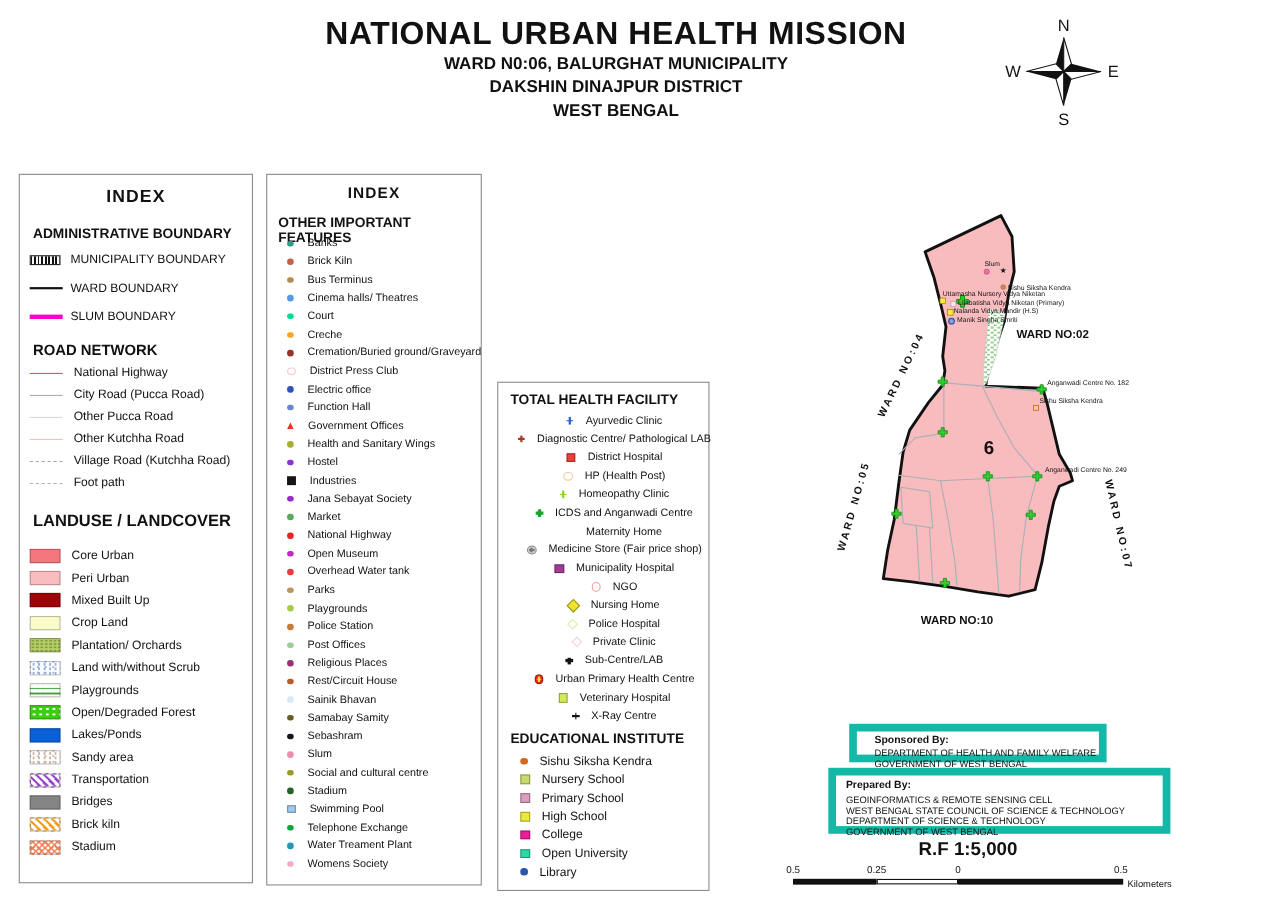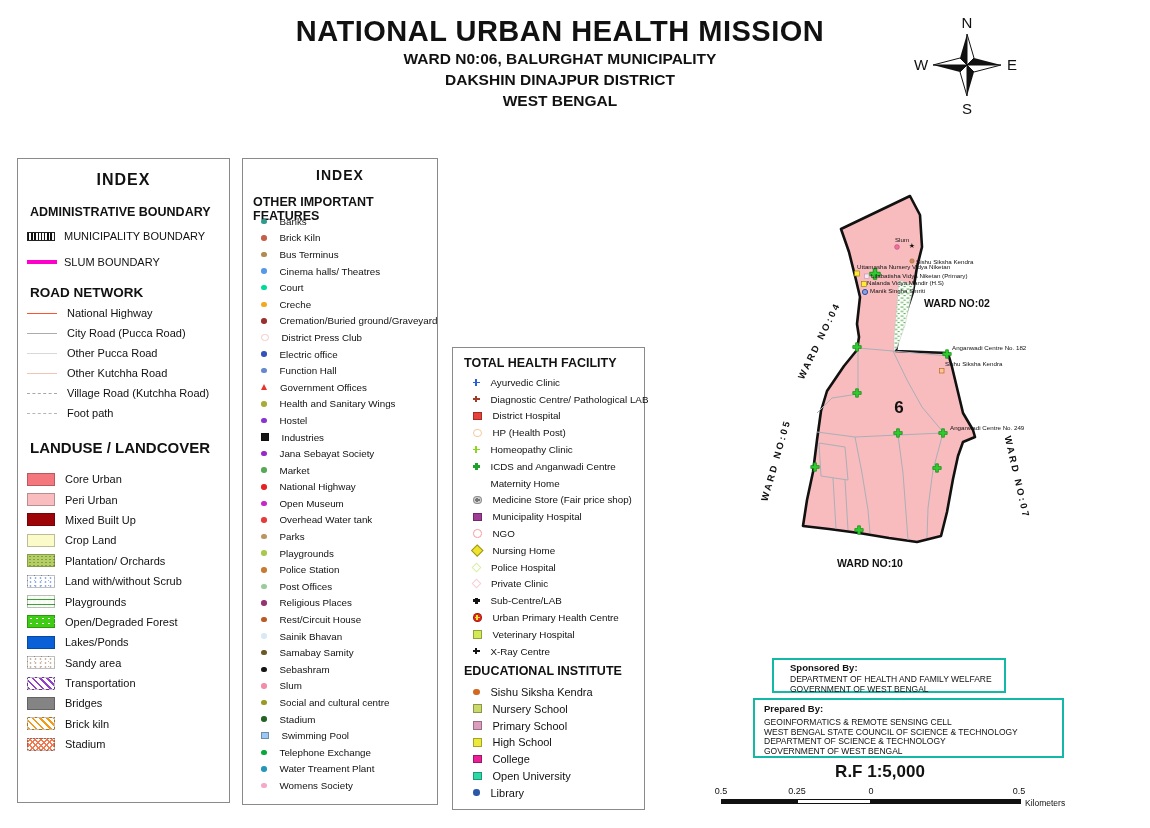--- a/index.html
+++ b/index.html
@@ -40,21 +40,21 @@
   .lu{width:28px;height:13px;margin:0 10px 0 9px;border:0.5px solid rgba(0,0,0,.25);flex:0 0 auto;box-sizing:border-box;}
   .solid{background:var(--c);}
   .plantation{background:var(--c);background-image:radial-gradient(rgba(90,120,20,.55) 1px,transparent 1.1px);background-size:4px 3px;}
   .speckle{background:#fff;background-image:radial-gradient(var(--c) 1.1px,transparent 1.2px),radial-gradient(var(--c) .9px,transparent 1px);background-size:5px 4px,7px 5px;background-position:0 0,3px 2px;}
   .scribble{background:#f6fcf0;background-image:repeating-linear-gradient(0deg,transparent 0 2px,var(--c) 2px 3px,transparent 3px 5px),repeating-linear-gradient(90deg,transparent 0 3px,rgba(255,255,255,.65) 3px 5px);}
   .forest{background:var(--c);background-image:radial-gradient(#fff 1.2px,transparent 1.3px);background-size:6px 5px;}
   .hatch{background:#fff;background-image:repeating-linear-gradient(45deg,var(--c) 0 2px,transparent 2px 5px);}
   .crosshatch{background:#fff;background-image:repeating-linear-gradient(45deg,var(--c) 0 1.4px,transparent 1.4px 4px),repeating-linear-gradient(-45deg,var(--c) 0 1.4px,transparent 1.4px 4px);}
   
   .p2row,.p3row{height:16.6px;}
-  .p3row{height:16.8px;}
+  .p3row{height:16.8px;justify-content:center;}
   .erow{height:16.8px;}
   .mk{width:5.5px;height:5.5px;position:relative;flex:0 0 auto;margin:0 13px 0 18px;}
   .panel3 .mk{width:6.5px;height:6.5px;margin:0 11px 0 20px;}
   .dot{border-radius:50%;background:var(--c);}
   .square{background:var(--c);border:0.5px solid rgba(0,0,0,.3);}
   .triangle{width:0 !important;height:0 !important;background:none;border:none !important;border-left:3.5px solid transparent !important;border-right:3.5px solid transparent !important;border-bottom:6.5px solid var(--c) !important;}
   .plus::before{content:"";position:absolute;left:calc(50% - .8px);top:0;width:1.6px;height:100%;background:var(--c);}
   .plus::after{content:"";position:absolute;top:calc(50% - .8px);left:0;height:1.6px;width:100%;background:var(--c);}
   .cross::before{content:"";position:absolute;left:calc(50% - 1.3px);top:0;width:2.6px;height:100%;background:var(--c);}
   .cross::after{content:"";position:absolute;top:calc(50% - 1.3px);left:0;height:2.6px;width:100%;background:var(--c);}
@@ -66,21 +66,21 @@
   .circle-plus::after{content:"";position:absolute;top:calc(50% - .8px);left:1px;height:1.6px;width:calc(100% - 2px);background:var(--c2,#fff);}
   .none{visibility:hidden;}
   
   .mapsvg{position:absolute;left:700px;top:185px;}
   .mapsvg text{fill:#111;}
   .wlabel{font-weight:bold;font-size:10.5px;}
   .wlabel-r{font-weight:bold;font-size:9.5px;letter-spacing:2.5px;}
   .tinylabel{font-size:6.2px;fill:#333;}
   .bignum{font-weight:bold;font-size:17px;}
   
-  .fbox{position:absolute;border:2px solid #14b8a6;background:#fff;box-sizing:border-box;font-size:8.5px;line-height:9.8px;}
+  .fbox{position:absolute;border:7px solid #14b8a6;background:#fff;box-sizing:border-box;font-size:8.5px;line-height:9.8px;}
   .sponsored{left:772px;top:658px;width:234px;height:35px;padding:3px 0 0 16px;}
   .prepared{left:753px;top:698px;width:311px;height:60px;padding:4px 0 0 9px;}
   .fbox .bold{font-weight:bold;font-size:9.5px;margin-bottom:2px;}
   .prepared .bold{margin-bottom:4px;}
   .rf{position:absolute;left:705px;top:762px;width:350px;text-align:center;font-size:17px;font-weight:bold;}
   .scalebar{position:absolute;left:705px;top:786px;width:370px;height:28px;font-size:9px;}
   .sb-lab{position:absolute;top:0;transform:translateX(-50%);}
   .sb-seg{position:absolute;top:13px;height:5px;box-sizing:border-box;border:1px solid #111;}
   .sb-black{background:#111;}
   .sb-white{background:#fff;}
@@ -118,20 +118,26 @@
   <div class="sec-title" style="margin-top:12px;height:18px;">ADMINISTRATIVE BOUNDARY</div>
   <div>
 
       <div class="row adm-row">
         <span class="adm-sw">
           <span class="muni"></span>
         </span>
         <span class="lbl">MUNICIPALITY BOUNDARY</span>
       </div>
 
+      <div class="row adm-row">
+        <span class="adm-sw">
+          <span class="wardb"></span>
+        </span>
+        <span class="lbl">WARD BOUNDARY</span>
+      </div>
 
       <div class="row adm-row">
         <span class="adm-sw">
           <span class="slumb"></span>
         </span>
         <span class="lbl">SLUM BOUNDARY</span>
       </div>
     </div>
   <div class="sec-title" style="margin-top:10px;height:18px;font-size:13.5px;">ROAD NETWORK</div>
   <div>

